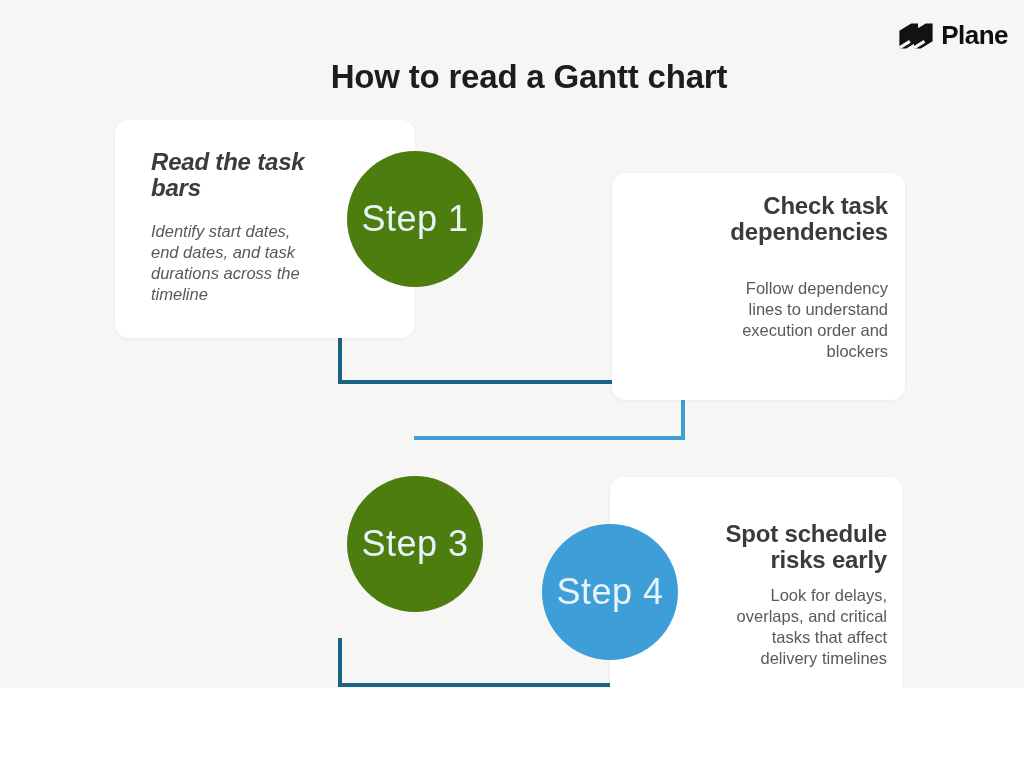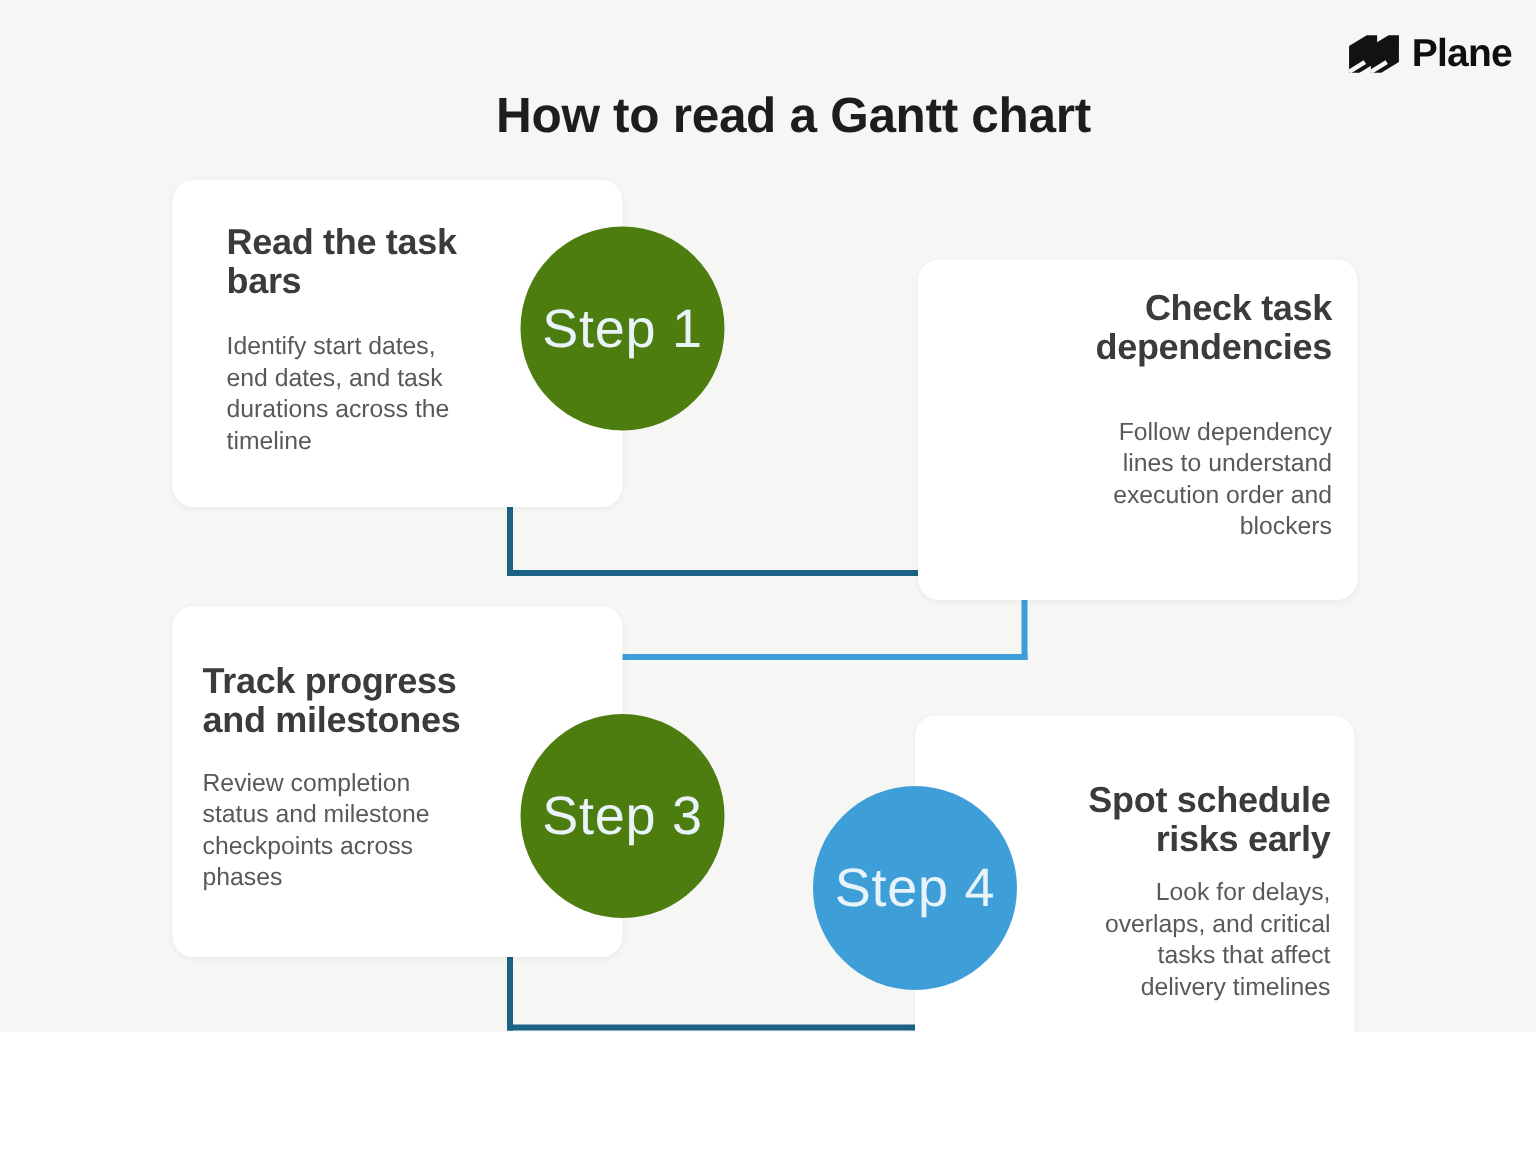--- a/index.html
+++ b/index.html
@@ -51,21 +51,21 @@
     font-size:24px;font-weight:600;color:#3b3b3b;
     line-height:1.08;letter-spacing:-0.2px;
     white-space:pre-line;
   }
   .card p{
     margin:0;
     font-size:16.5px;font-weight:400;color:#595959;
     line-height:1.28;
     white-space:pre-line;
   }
-  .card1{left:115px;top:120px;width:300px;height:218px;padding:29px 0 0 36px;text-align:left;}
+  .card1{left:115px;top:120px;width:300px;height:218px;padding:29px 0 0 36px;text-align:left;font-style:italic;}
   .card1 p{margin-top:20px;}
   .card2{left:612px;top:173px;width:293px;height:227px;padding:20px 17px 0 0;text-align:right;}
   .card2 p{margin-top:33px;}
   .card3{left:115px;top:404px;width:300px;height:234px;padding:38px 0 0 20px;text-align:left;}
   .card3 p{margin-top:18px;}
   .card4{left:610px;top:477px;width:293px;height:228px;padding:44px 16px 0 0;text-align:right;}
   .card4 p{margin-top:12px;}
   
   .badge{
     position:absolute;z-index:3;
@@ -116,28 +116,20 @@
 
   <section class="card card2">
     <h2>Check task
 dependencies</h2>
     <p>Follow dependency
 lines to understand
 execution order and
 blockers</p>
   </section>
 
-  <section class="card card3">
-    <h2>Track progress
-and milestones</h2>
-    <p>Review completion
-status and milestone
-checkpoints across
-phases</p>
-  </section>
 
   <section class="card card4">
     <h2>Spot schedule
 risks early</h2>
     <p>Look for delays,
 overlaps, and critical
 tasks that affect
 delivery timelines</p>
   </section>
 

